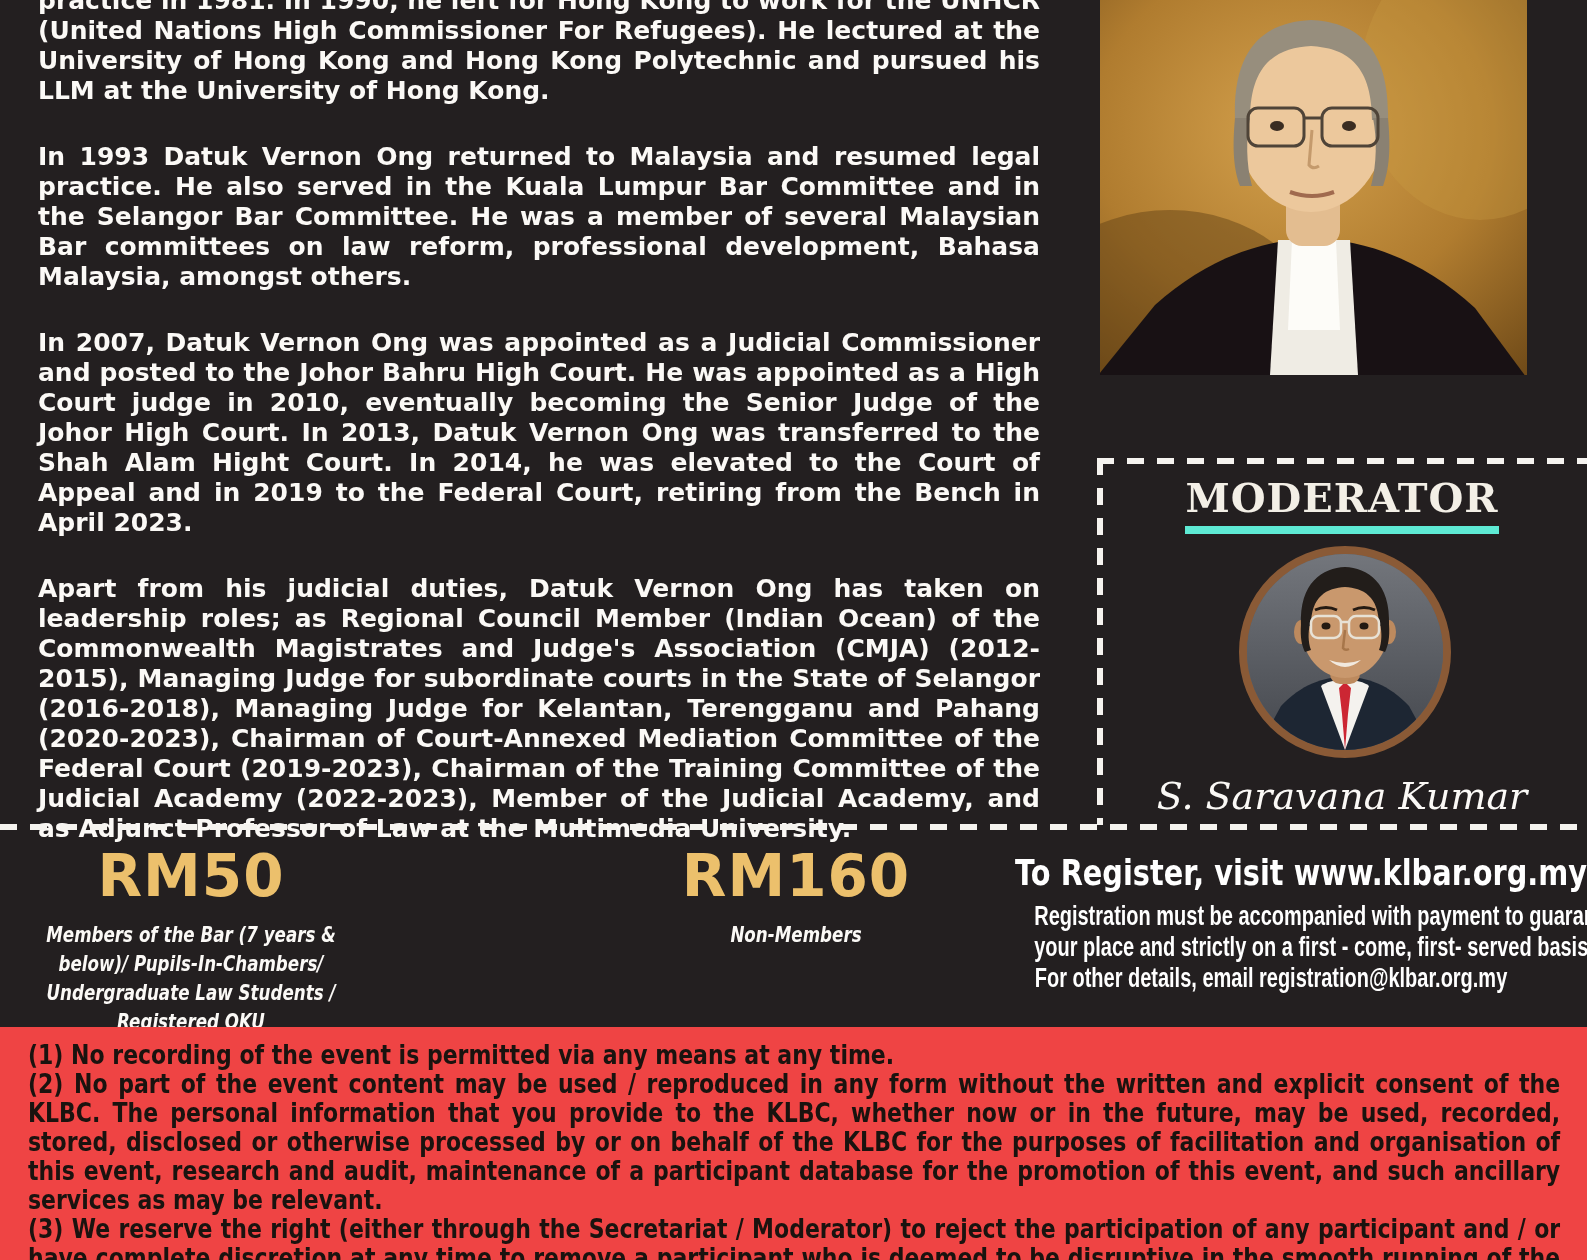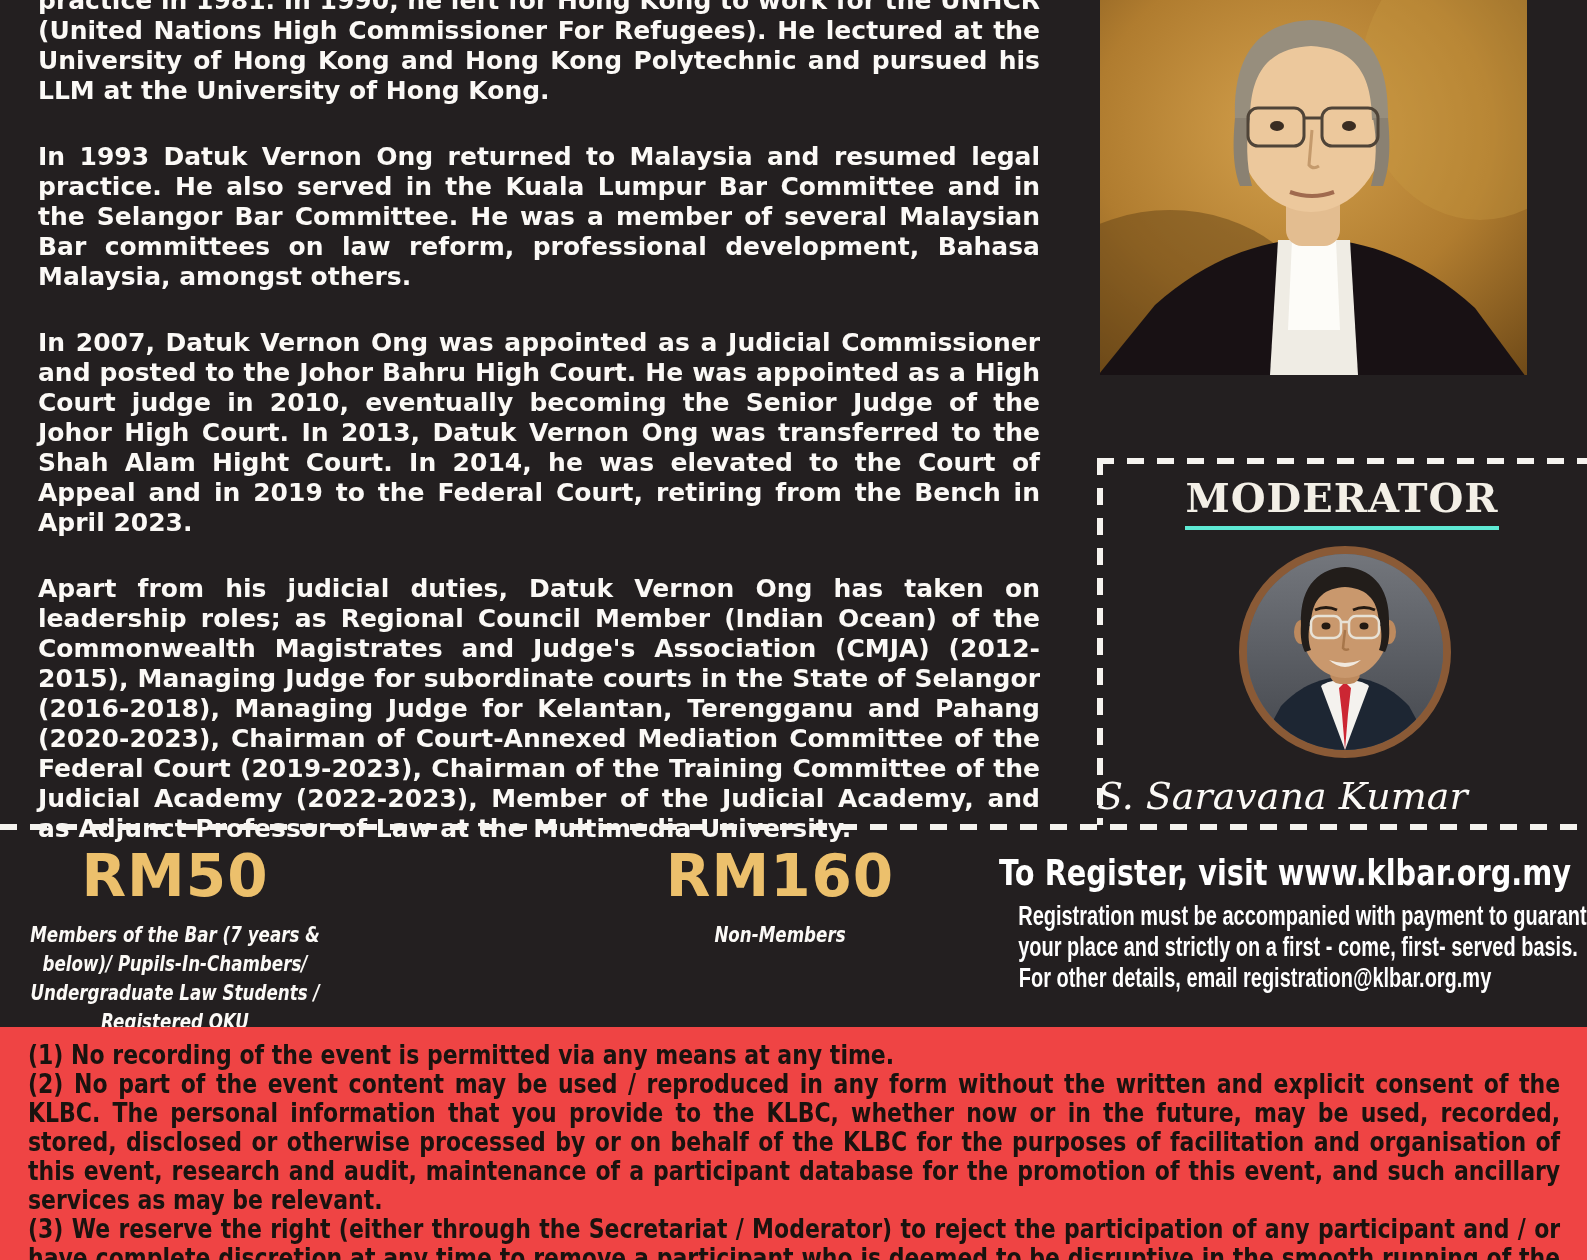--- a/index.html
+++ b/index.html
@@ -28,35 +28,35 @@
 
   
   .moderator-box { position:absolute; left:1097px; top:458px; width:490px; height:367px; }
   .mod-border-top  { position:absolute; top:0; left:0; width:490px; height:6px; }
   .mod-border-left { position:absolute; top:0; left:0; width:6px; height:367px; }
   .mod-title {
     position:absolute; top:16px; left:0; width:100%; margin:0;
     text-align:center; font-family:"DejaVu Serif", serif;
     font-size:40px; font-weight:bold; color:#f3efe6; letter-spacing:1px;
   }
-  .mod-title span { border-bottom:4px solid #5eead4; padding-bottom:5px; }
+  .mod-title span { border-bottom:8px solid #5eead4; padding-bottom:5px; }
   .mod-photo {
     position:absolute; left:142px; top:88px; width:196px; height:196px;
     border:8px solid #8a5a36; border-radius:50%; overflow:hidden;
     background:#5c6066;
   }
   .mod-photo svg { display:block; }
   .mod-name {
-    position:absolute; top:316px; left:0; width:100%; 
+    position:absolute; top:316px; left:0; width:100%; text-align:center;
     font-family:"DejaVu Serif", serif; font-style:italic;
     font-size:38px; color:#fbf9f6;
   }
 
   
-  .pricing { position:absolute; top:840px; left:0; width:1439px; height:190px; }
+  .pricing { position:absolute; top:840px; left:16px; width:1439px; height:190px; }
   .price-col { position:absolute; top:0; width:440px; text-align:center; }
   .price-col.c1 { left:-45px; }
   .price-col.c2 { left:260px; }
   .price-col.c3 { left:560px; }
   .price {
     font-size:58px; font-weight:bold; color:#ecc06c; letter-spacing:1px;
     line-height:72px;
   }
   .price-label {
     margin-top:8px; font-size:22px; font-weight:bold; font-style:italic;

